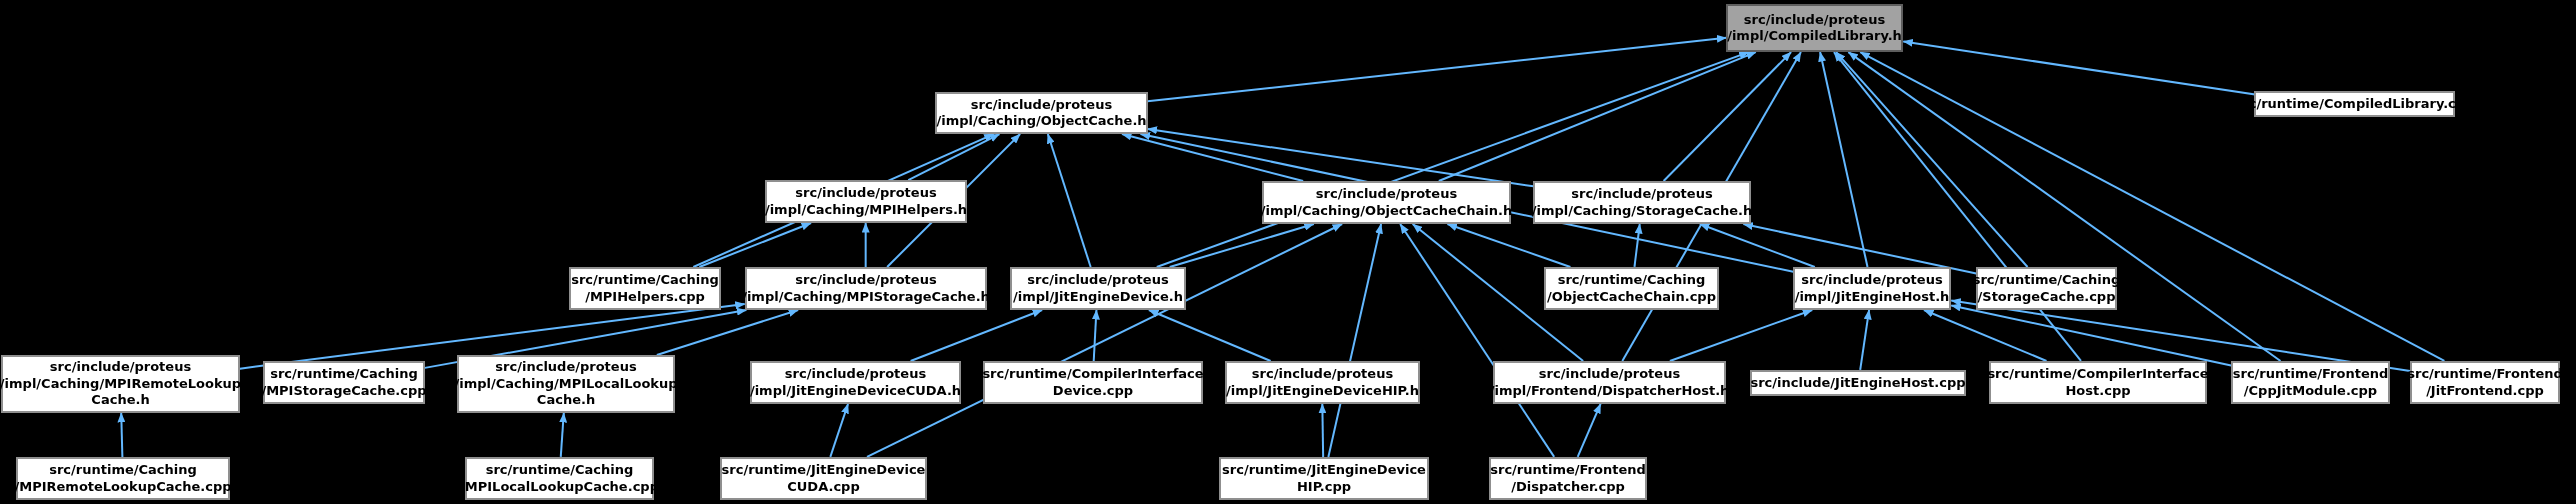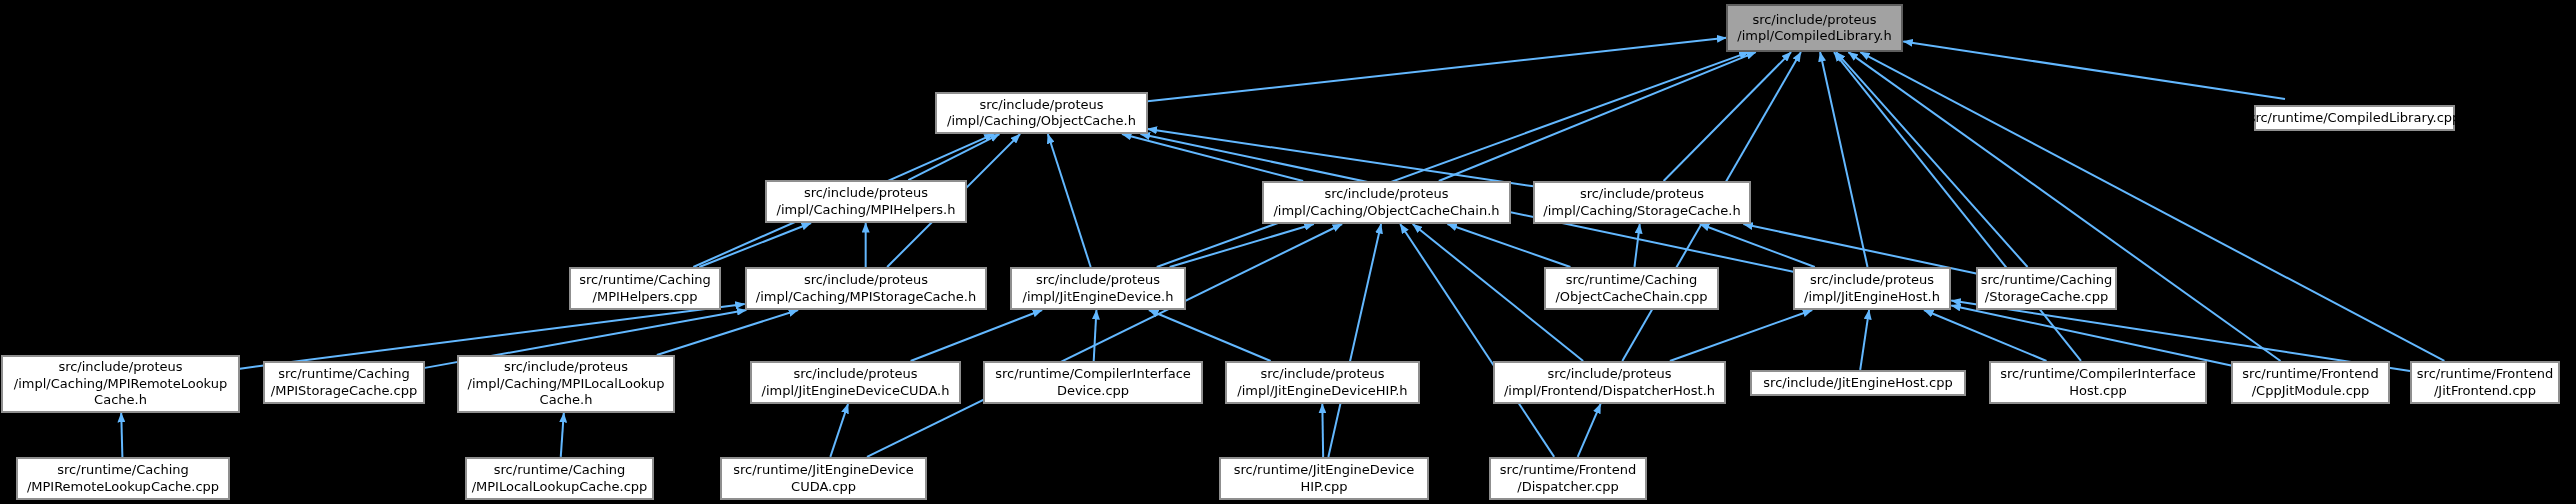--- a/index.html
+++ b/index.html
@@ -26,20 +26,21 @@
     font-size: 13px;
     line-height: 16.5px;
     display: flex;
     align-items: center;
     justify-content: center;
     text-align: center;
     white-space: pre-line;
     box-sizing: border-box;
     cursor: pointer;
     padding: 1px 4px;
+    font-weight: bold;
   }
   .node.root {
     background: #a2a2a2;
     border-color: #5e5e5e;
     cursor: default;
   }
 </style>
 </head>
 <body>
 
@@ -97,21 +98,21 @@
         <line x1="2232" y1="365.457810718358" x2="1952" y2="305.4350057012543" stroke="#63b8ff" stroke-width="2" marker-end="url(#arrow)"></line>
         <line x1="2411" y1="370.99918433931487" x2="1952" y2="300.6141924959217" stroke="#63b8ff" stroke-width="2" marker-end="url(#arrow)"></line>
         <line x1="1578.2942708333333" y1="457" x2="1601.2057291666667" y2="404" stroke="#63b8ff" stroke-width="2" marker-end="url(#arrow)"></line>
       </g>
   </svg>
 
   <div class="node root" id="compiledlibrary_h" style="left:1726px;top:4px;width:177px;height:48px">src/include/proteus
 /impl/CompiledLibrary.h</div>
   <div class="node" id="objectcache_h" style="left:935px;top:92px;width:213px;height:42px">src/include/proteus
 /impl/Caching/ObjectCache.h</div>
-  <div class="node" id="compiledlibrary_cpp" style="left:2254px;top:105px;width:201px;height:26px">src/runtime/CompiledLibrary.cpp</div>
+  <div class="node" id="compiledlibrary_cpp" style="left:2254px;top:91px;width:201px;height:26px">src/runtime/CompiledLibrary.cpp</div>
   <div class="node" id="mpihelpers_h" style="left:765px;top:180px;width:202px;height:43px">src/include/proteus
 /impl/Caching/MPIHelpers.h</div>
   <div class="node" id="objectcachechain_h" style="left:1262px;top:181px;width:249px;height:43px">src/include/proteus
 /impl/Caching/ObjectCacheChain.h</div>
   <div class="node" id="storagecache_h" style="left:1533px;top:181px;width:218px;height:43px">src/include/proteus
 /impl/Caching/StorageCache.h</div>
   <div class="node" id="mpihelpers_cpp" style="left:569px;top:267px;width:152px;height:43px">src/runtime/Caching
 /MPIHelpers.cpp</div>
   <div class="node" id="mpistoragecache_h" style="left:745px;top:267px;width:242px;height:43px">src/include/proteus
 /impl/Caching/MPIStorageCache.h</div>

